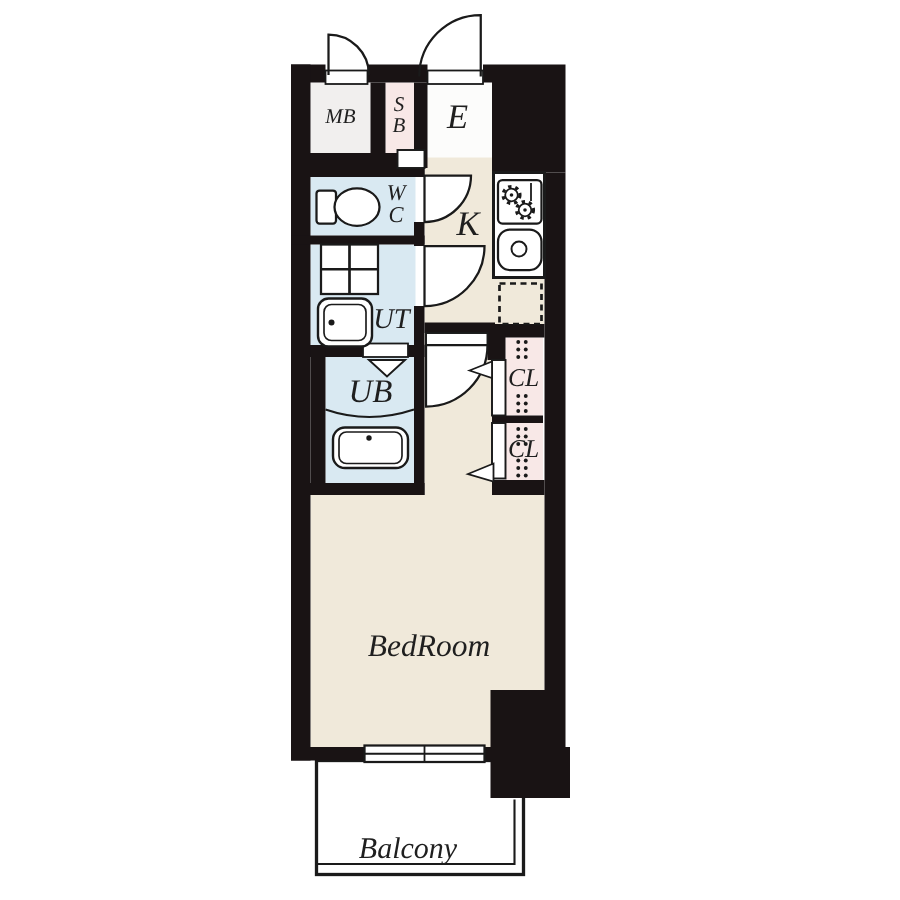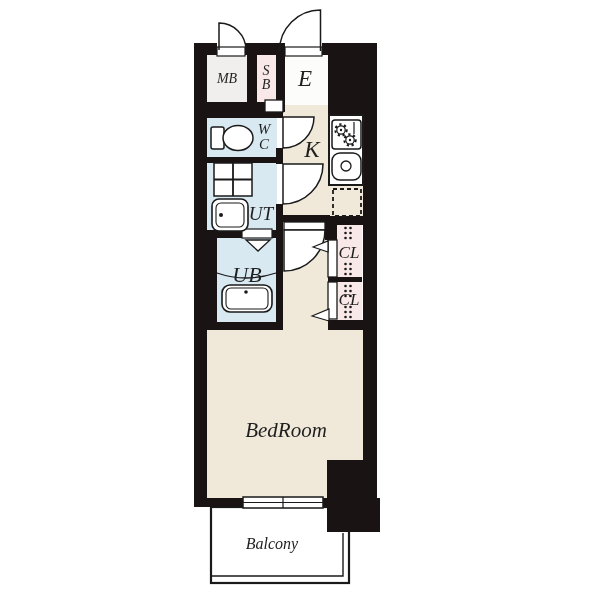--- a/index.html
+++ b/index.html
@@ -178,21 +178,21 @@
     <span>S</span>
     <span>B</span>
   </div>
   <div class="label" style="left:305px;top:78px;font-size:23px;">E</div>
   <div class="label two-line" style="left:264px;top:137px;font-size:15px;">
     <span>W</span>
     <span>C</span>
   </div>
   <div class="label" style="left:312px;top:149px;font-size:23px;">K</div>
   <div class="label" style="left:261px;top:213px;font-size:19px;text-align:right;">UT</div>
-  <div class="label" style="left:247px;top:261px;font-size:22px;margin-top:14px;">UB</div>
+  <div class="label" style="left:247px;top:261px;font-size:22px;">UB</div>
   <div class="label" style="left:349px;top:252px;font-size:17px;">CL</div>
   <div class="label" style="left:349px;top:299px;font-size:17px;">CL</div>
   <div class="label" style="left:286px;top:395px;font-size:21px;line-height:1.3;margin-top:36px;">
     <span style="display:block;">BedRoom</span>
   </div>
-  <div class="label" style="left:272px;top:544px;font-size:16px;">Balcony</div>
+  <div class="label" style="left:272px;top:566px;font-size:20px;">Balcony</div>
 
 </div>
 
 </body></html>

